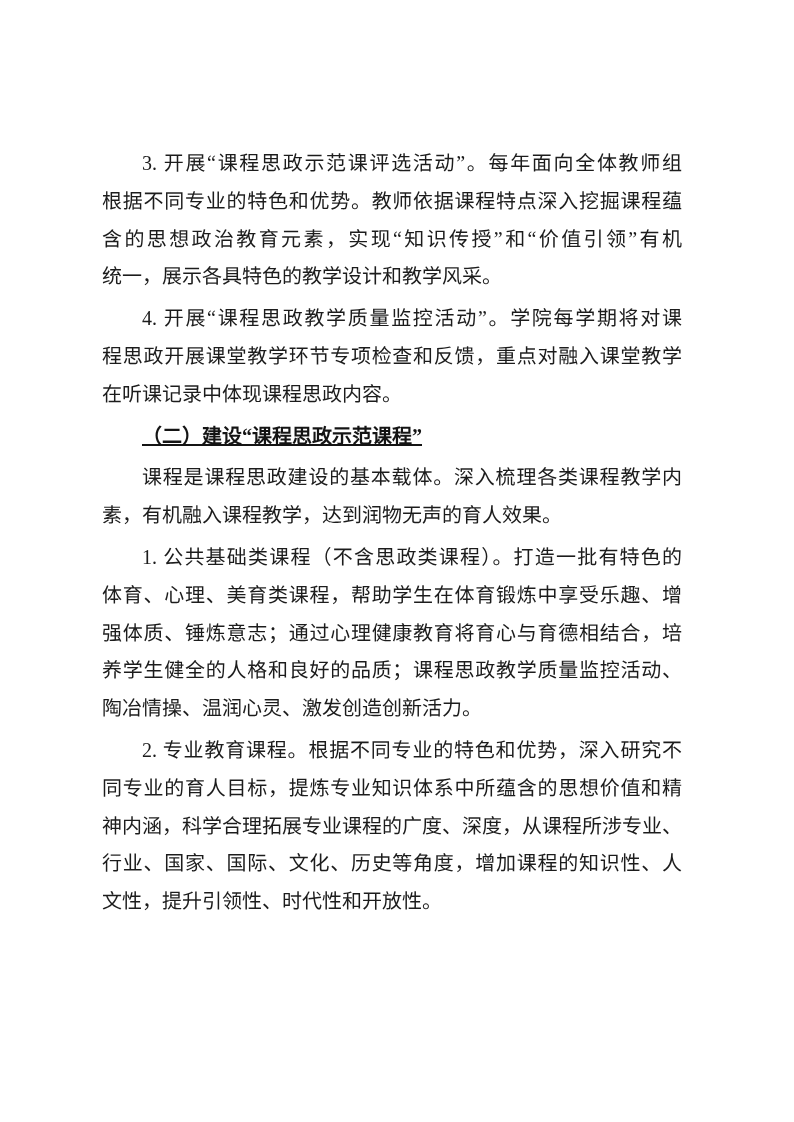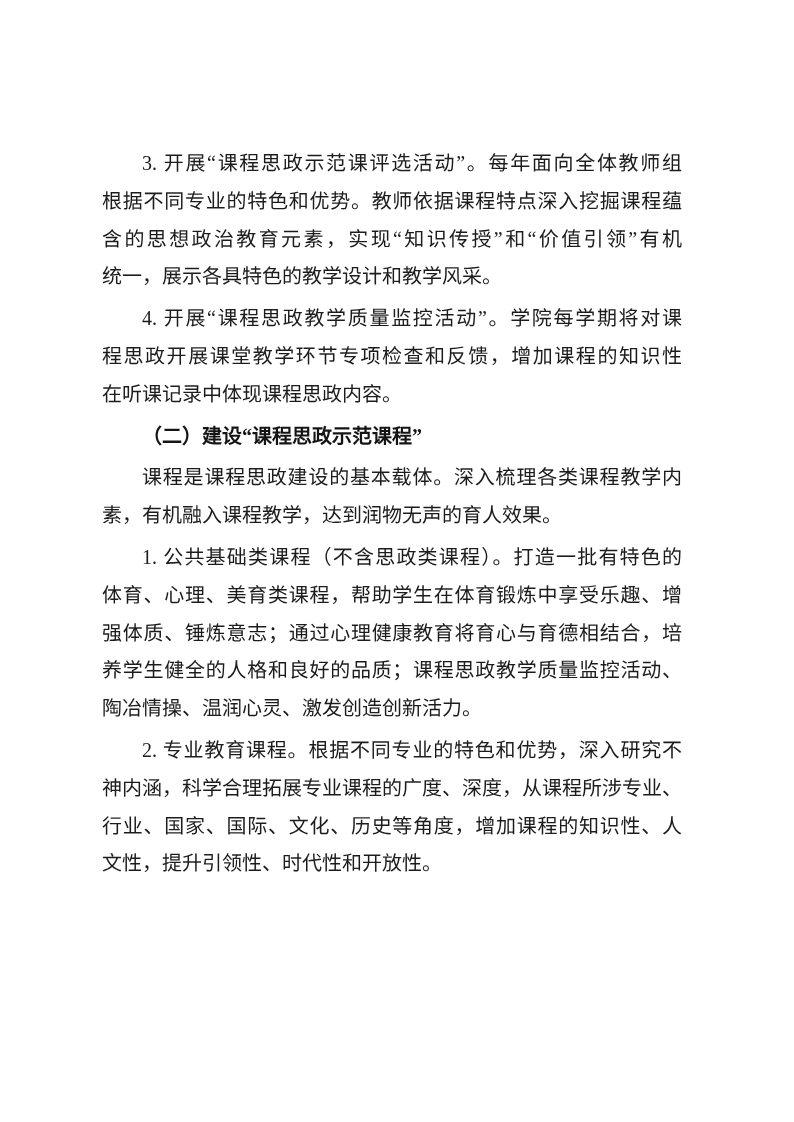--- a/index.html
+++ b/index.html
@@ -31,38 +31,39 @@
       text-align: justify;
       text-align-last: justify;
       min-height: 37.8px;
     }
     .line.first { text-indent: 2em; }
     .line.last { text-align-last: left; }
     .para.heading .line {
       font-weight: bold;
       text-align-last: left;
       color: #141414;
+      text-decoration: underline;
     }
   </style>
 </head>
 <body>
 
 <div class="page">
   <div class="text-block">
 
     <div class="para">
       <div class="line first">3. 开展“课程思政示范课评选活动”。每年面向全体教师组</div>
       <div class="line">根据不同专业的特色和优势。教师依据课程特点深入挖掘课程蕴</div>
       <div class="line">含的思想政治教育元素，实现“知识传授”和“价值引领”有机</div>
       <div class="line last">统一，展示各具特色的教学设计和教学风采。</div>
     </div>
 
     <div class="para">
       <div class="line first">4. 开展“课程思政教学质量监控活动”。学院每学期将对课</div>
-      <div class="line">程思政开展课堂教学环节专项检查和反馈，增加课程的知识性</div>
+      <div class="line">程思政开展课堂教学环节专项检查和反馈，重点对融入课堂教学</div>
       <div class="line last">在听课记录中体现课程思政内容。</div>
     </div>
 
     <div class="para heading">
       <div class="line first last">（二）建设“课程思政示范课程”</div>
     </div>
 
     <div class="para">
       <div class="line first">课程是课程思政建设的基本载体。深入梳理各类课程教学内</div>
       <div class="line last">素，有机融入课程教学，达到润物无声的育人效果。</div>
@@ -71,19 +72,20 @@
     <div class="para">
       <div class="line first">1. 公共基础类课程（不含思政类课程）。打造一批有特色的</div>
       <div class="line">体育、心理、美育类课程，帮助学生在体育锻炼中享受乐趣、增</div>
       <div class="line">强体质、锤炼意志；通过心理健康教育将育心与育德相结合，培</div>
       <div class="line">养学生健全的人格和良好的品质；课程思政教学质量监控活动、</div>
       <div class="line last">陶冶情操、温润心灵、激发创造创新活力。</div>
     </div>
 
     <div class="para">
       <div class="line first">2. 专业教育课程。根据不同专业的特色和优势，深入研究不</div>
+      <div class="line">同专业的育人目标，提炼专业知识体系中所蕴含的思想价值和精</div>
       <div class="line">神内涵，科学合理拓展专业课程的广度、深度，从课程所涉专业、</div>
       <div class="line">行业、国家、国际、文化、历史等角度，增加课程的知识性、人</div>
       <div class="line last">文性，提升引领性、时代性和开放性。</div>
     </div>
 
   </div>
 </div>
 
 </body></html>

